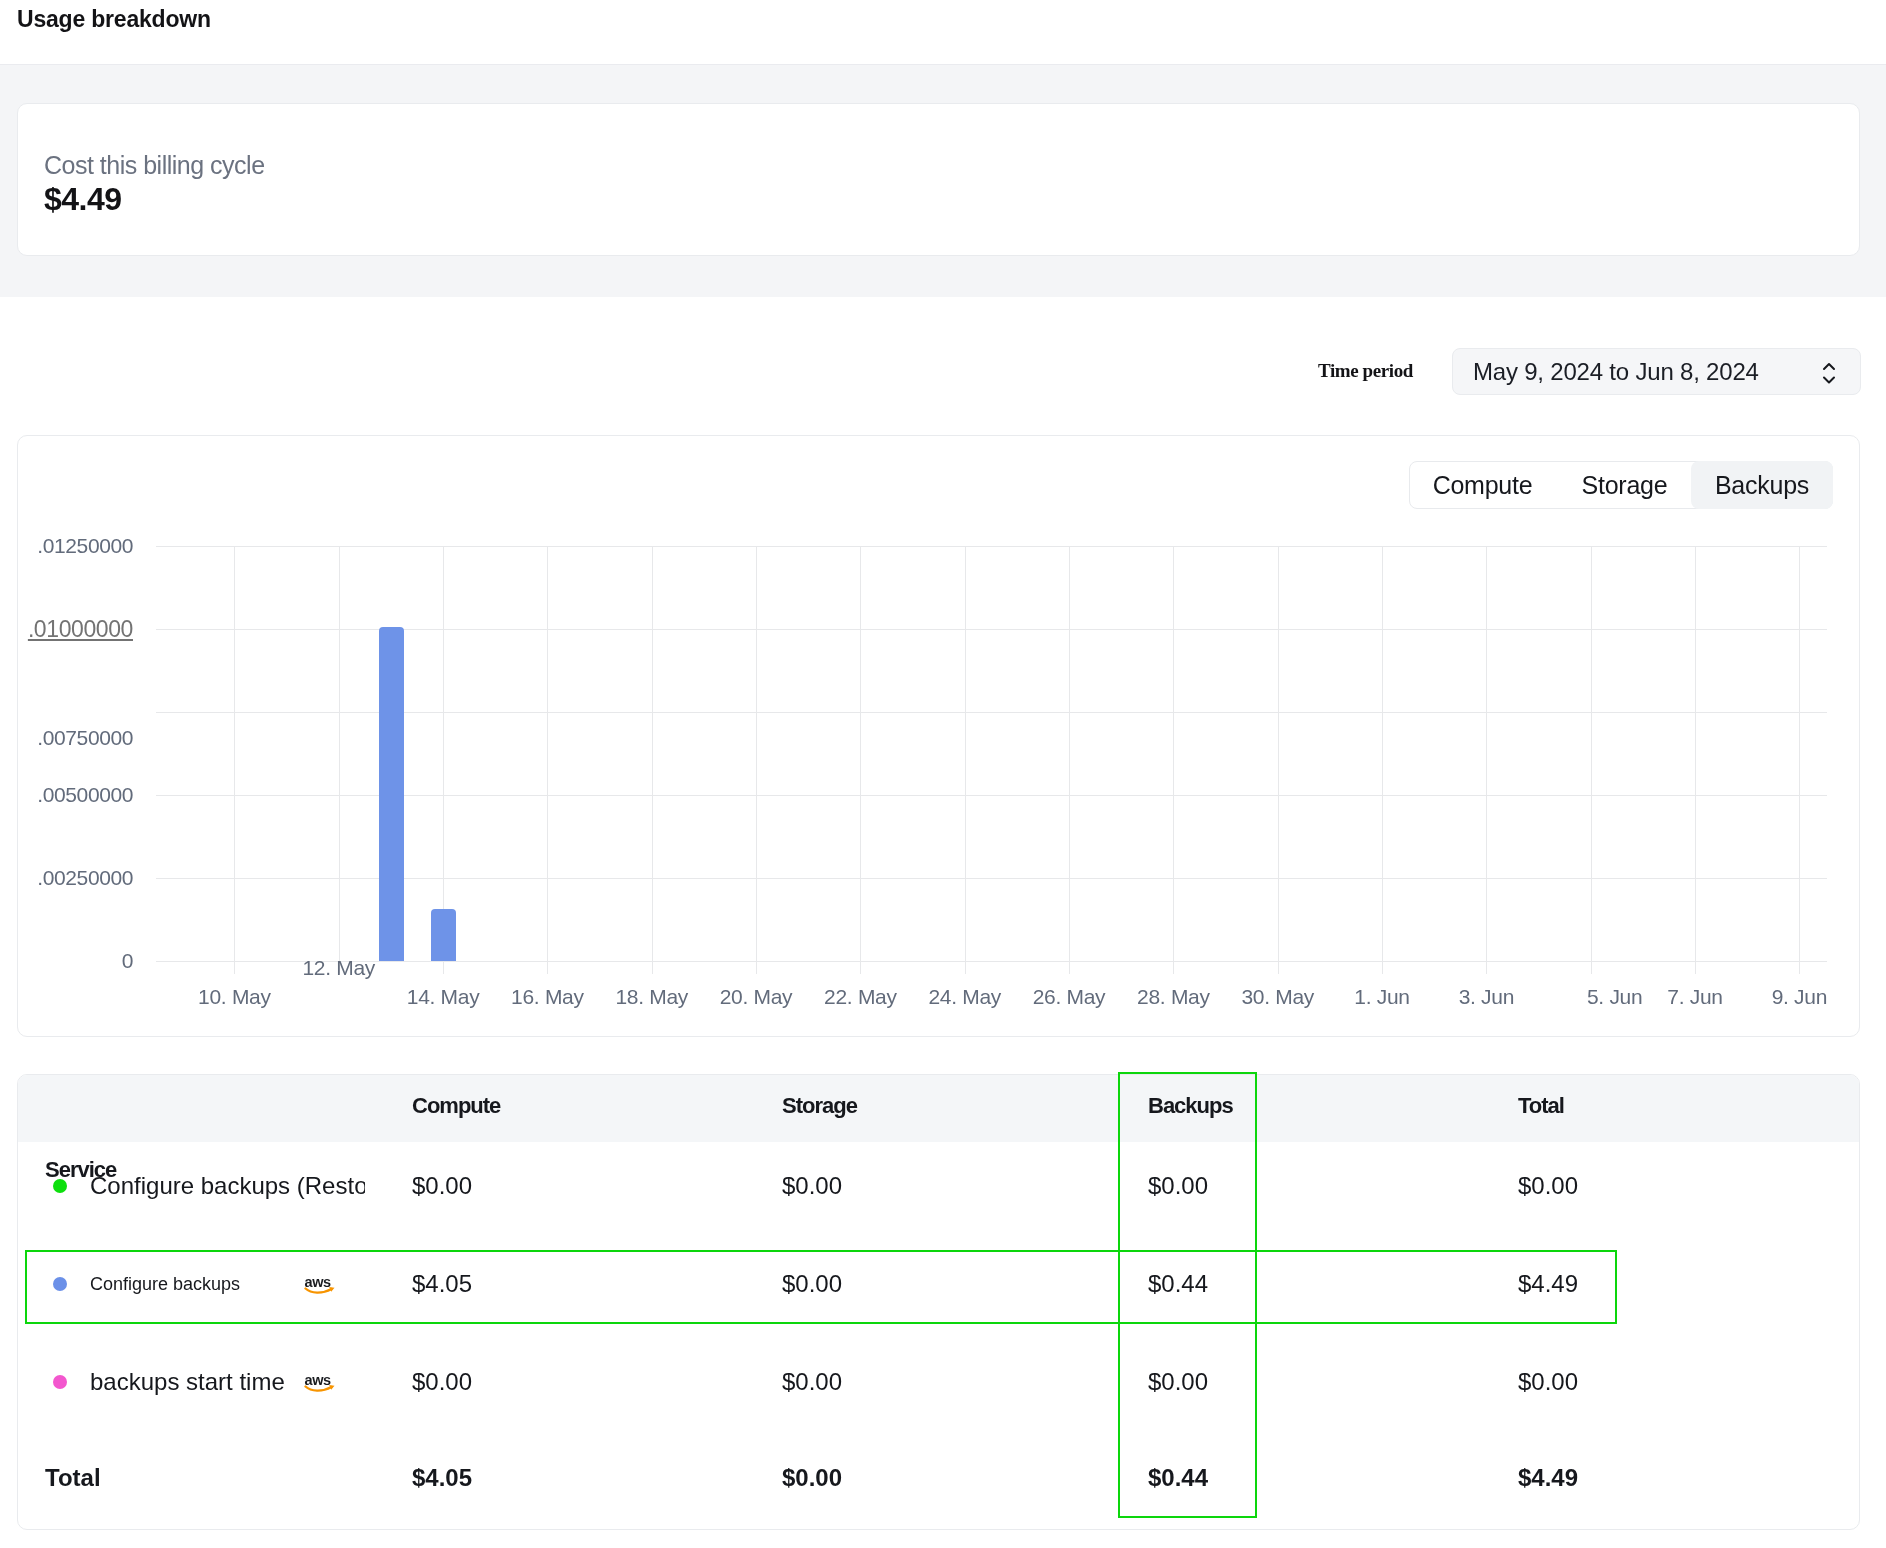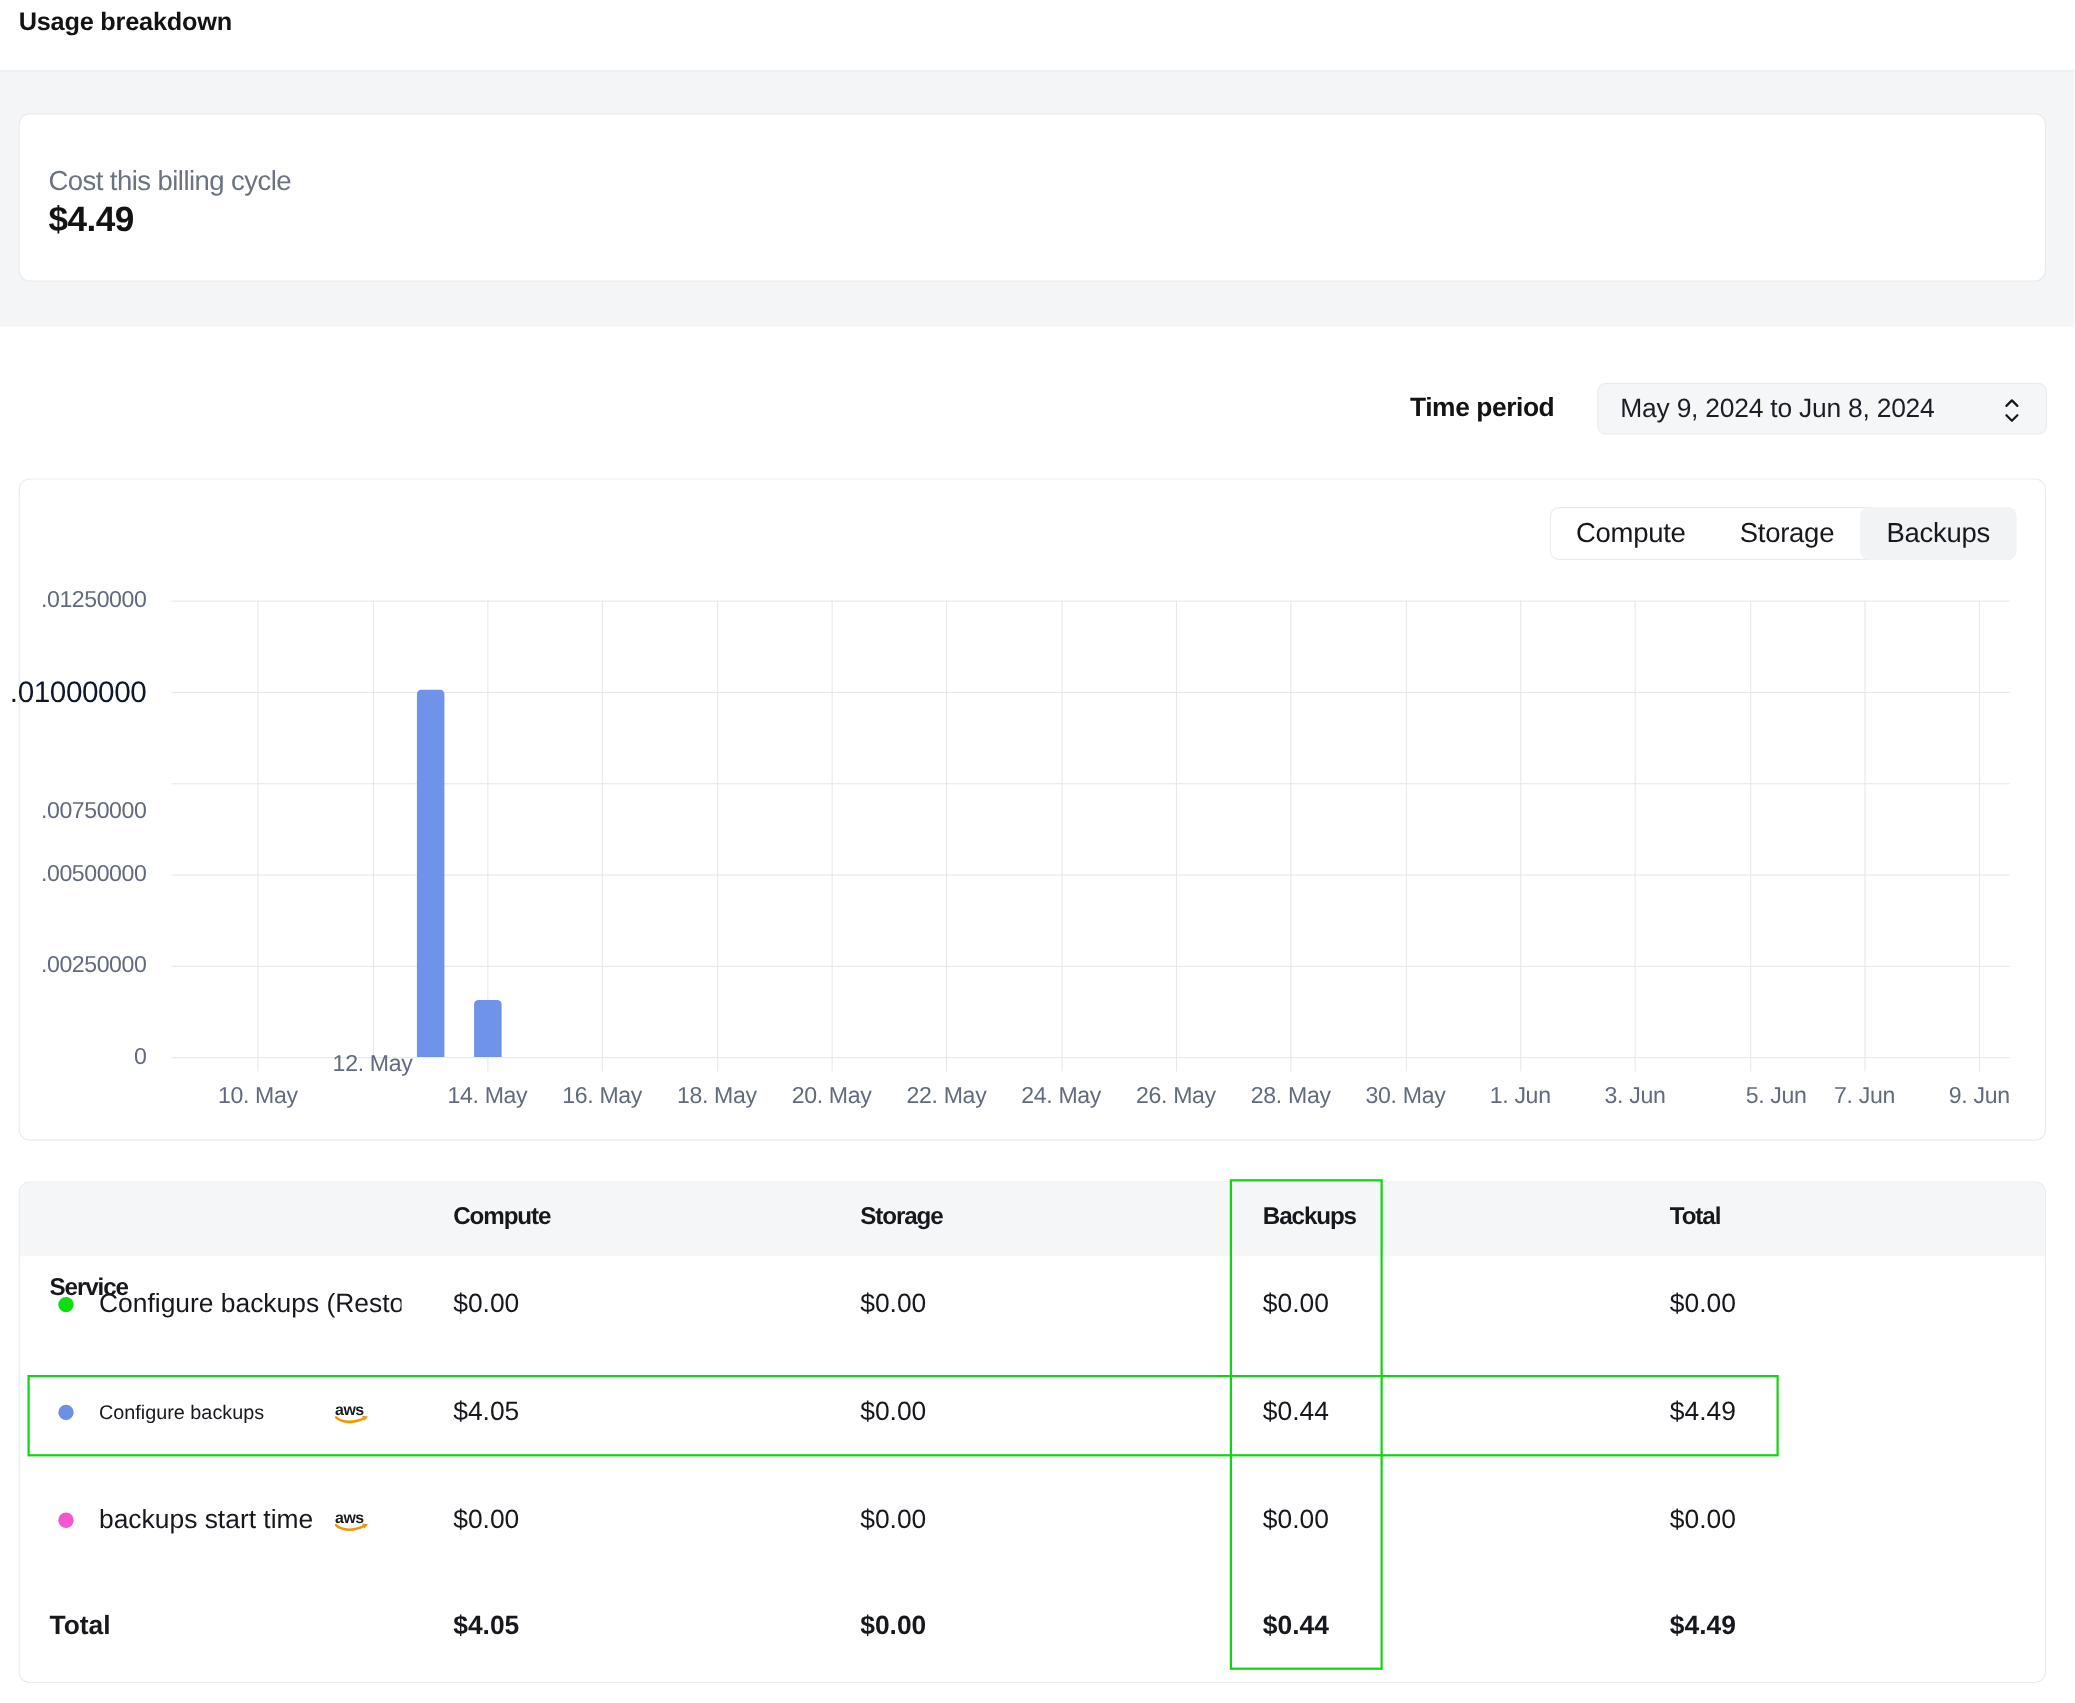--- a/index.html
+++ b/index.html
@@ -12,38 +12,38 @@
 <body>
 
 <div class="abs ctr" style="left:17px; top:2px; height:35px; font-size:23px; letter-spacing:-0.2px; font-weight:700; color:#131316;">Usage breakdown</div>
 
 <div class="abs" style="left:0; top:64px; width:1886px; height:233px; background:#f4f5f7; border-top:1px solid #eaebef;"></div>
 
 <div class="abs" style="left:17px; top:103px; width:1843px; height:153px; background:#fff; border:1px solid #e9ebee; border-radius:10px;"></div>
 <div class="abs ctr" style="left:44px; top:150px; height:30px; font-size:25px; letter-spacing:-0.5px; color:#6b7280;">Cost this billing cycle</div>
 <div class="abs ctr" style="left:44px; top:181px; height:36px; font-size:32px; letter-spacing:-0.5px; font-weight:700; color:#131316;">$4.49</div>
 
-<div class="abs ctr" style="left:1153px; top:348px; width:260px; height:46px; justify-content:flex-end; font-size:24px; letter-spacing:-0.4px; font-weight:700; color:#131316;">Time period</div>
+<div class="abs ctr" style="left:1153px; top:348px; width:260px; height:46px; justify-content:flex-end; font-size:19px; letter-spacing:-0.4px; font-weight:700; color:#131316;font-family:Liberation Serif, serif;">Time period</div>
 <div class="abs" style="left:1452px; top:348px; width:409px; height:47px; background:#f5f6f8; border:1px solid #e9ebee; border-radius:8px;"></div>
 <div class="abs ctr" style="left:1473px; top:348px; height:47px; font-size:24px; letter-spacing:-0.2px; color:#1b1e25;">May 9, 2024 to Jun 8, 2024</div>
 <svg class="abs" style="left:1821px; top:361px;" width="16" height="25" viewBox="0 0 16 25">
   <path d="M3 8 L8 3 L13 8" fill="none" stroke="#16181d" stroke-width="2" stroke-linecap="round" stroke-linejoin="round"></path>
   <path d="M3 16.5 L8 21.5 L13 16.5" fill="none" stroke="#16181d" stroke-width="2" stroke-linecap="round" stroke-linejoin="round"></path>
 </svg>
 
 <div class="abs" style="left:17px; top:435px; width:1843px; height:602px; background:#fff; border:1px solid #e9ebee; border-radius:10px;"></div>
 
 <div class="abs" style="left:1409px; top:461px; width:424px; height:48px; background:#fff; border:1px solid #e8eaed; border-radius:8px;"></div>
 <div class="abs" style="left:1691px; top:461px; width:142px; height:48px; background:#f1f3f5; border-radius:8px;"></div>
 <div class="abs ctr" style="left:1412px; top:461px; width:141px; height:48px; justify-content:center; font-size:25px; letter-spacing:-0.25px; color:#16181d;">Compute</div>
 <div class="abs ctr" style="left:1554px; top:461px; width:141px; height:48px; justify-content:center; font-size:25px; letter-spacing:-0.25px; color:#16181d;">Storage</div>
 <div class="abs ctr" style="left:1691px; top:461px; width:142px; height:48px; justify-content:center; font-size:25px; letter-spacing:-0.25px; color:#16181d;">Backups</div>
 
 <div class="abs ctr" style="left:0px; top:531px; width:133px; height:30px; justify-content:flex-end; font-size:21px; letter-spacing:-0.4px; color:#626b7b;">.01250000</div>
-<div class="abs ctr" style="left:0px; top:614px; width:133px; height:30px; justify-content:flex-end; font-size:27px; letter-spacing:-0.4px; color:#0f172a;">.01000000</div>
+<div class="abs ctr" style="left:0px; top:614px; width:133px; height:30px; justify-content:flex-end; font-size:23px; letter-spacing:-0.4px; color:#737373;text-decoration:underline;">.01000000</div>
 <div class="abs ctr" style="left:0px; top:697px; width:133px; height:30px; justify-content:flex-end; font-size:21px; letter-spacing:-0.4px; color:#626b7b;margin-top:26px;">.00750000</div>
 <div class="abs ctr" style="left:0px; top:780px; width:133px; height:30px; justify-content:flex-end; font-size:21px; letter-spacing:-0.4px; color:#626b7b;">.00500000</div>
 <div class="abs ctr" style="left:0px; top:863px; width:133px; height:30px; justify-content:flex-end; font-size:21px; letter-spacing:-0.4px; color:#626b7b;">.00250000</div>
 <div class="abs ctr" style="left:0px; top:946px; width:133px; height:30px; justify-content:flex-end; font-size:21px; letter-spacing:-0.4px; color:#626b7b;">0</div>
 
 <div id="grid">
     <div class="abs" style="left:156px; top:546px; width:1671px; height:1px; background:#e7e8ea;"></div>
     <div class="abs" style="left:156px; top:629px; width:1671px; height:1px; background:#e7e8ea;"></div>
     <div class="abs" style="left:156px; top:712px; width:1671px; height:1px; background:#e7e8ea;"></div>
     <div class="abs" style="left:156px; top:795px; width:1671px; height:1px; background:#e7e8ea;"></div>

